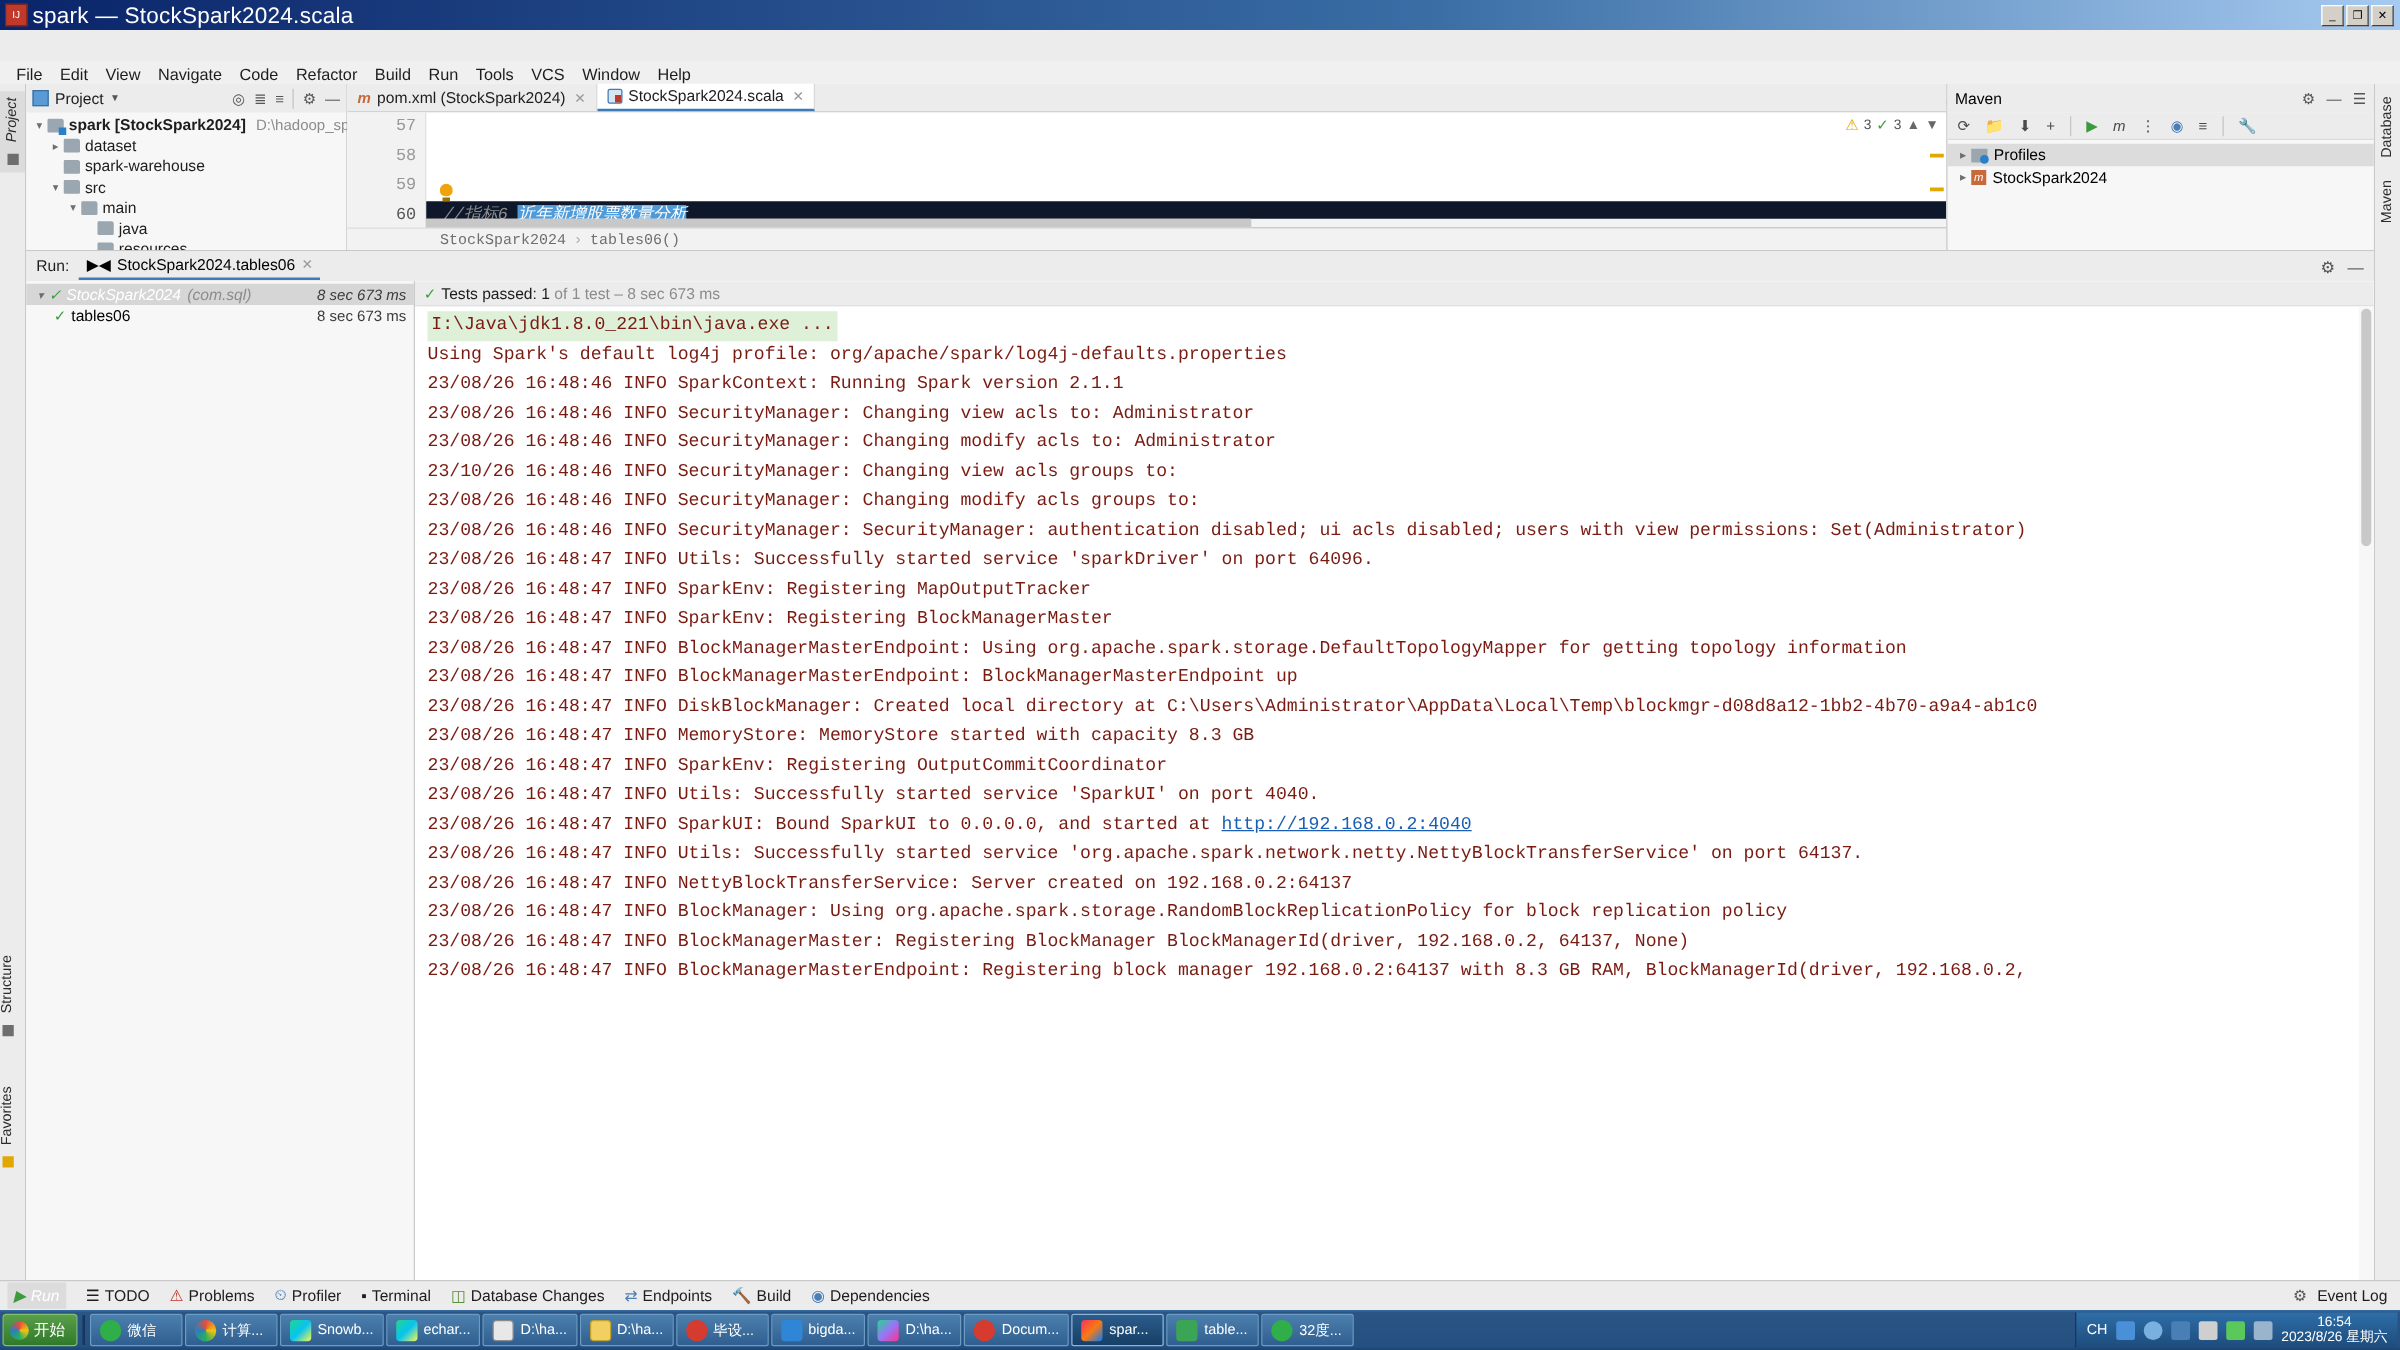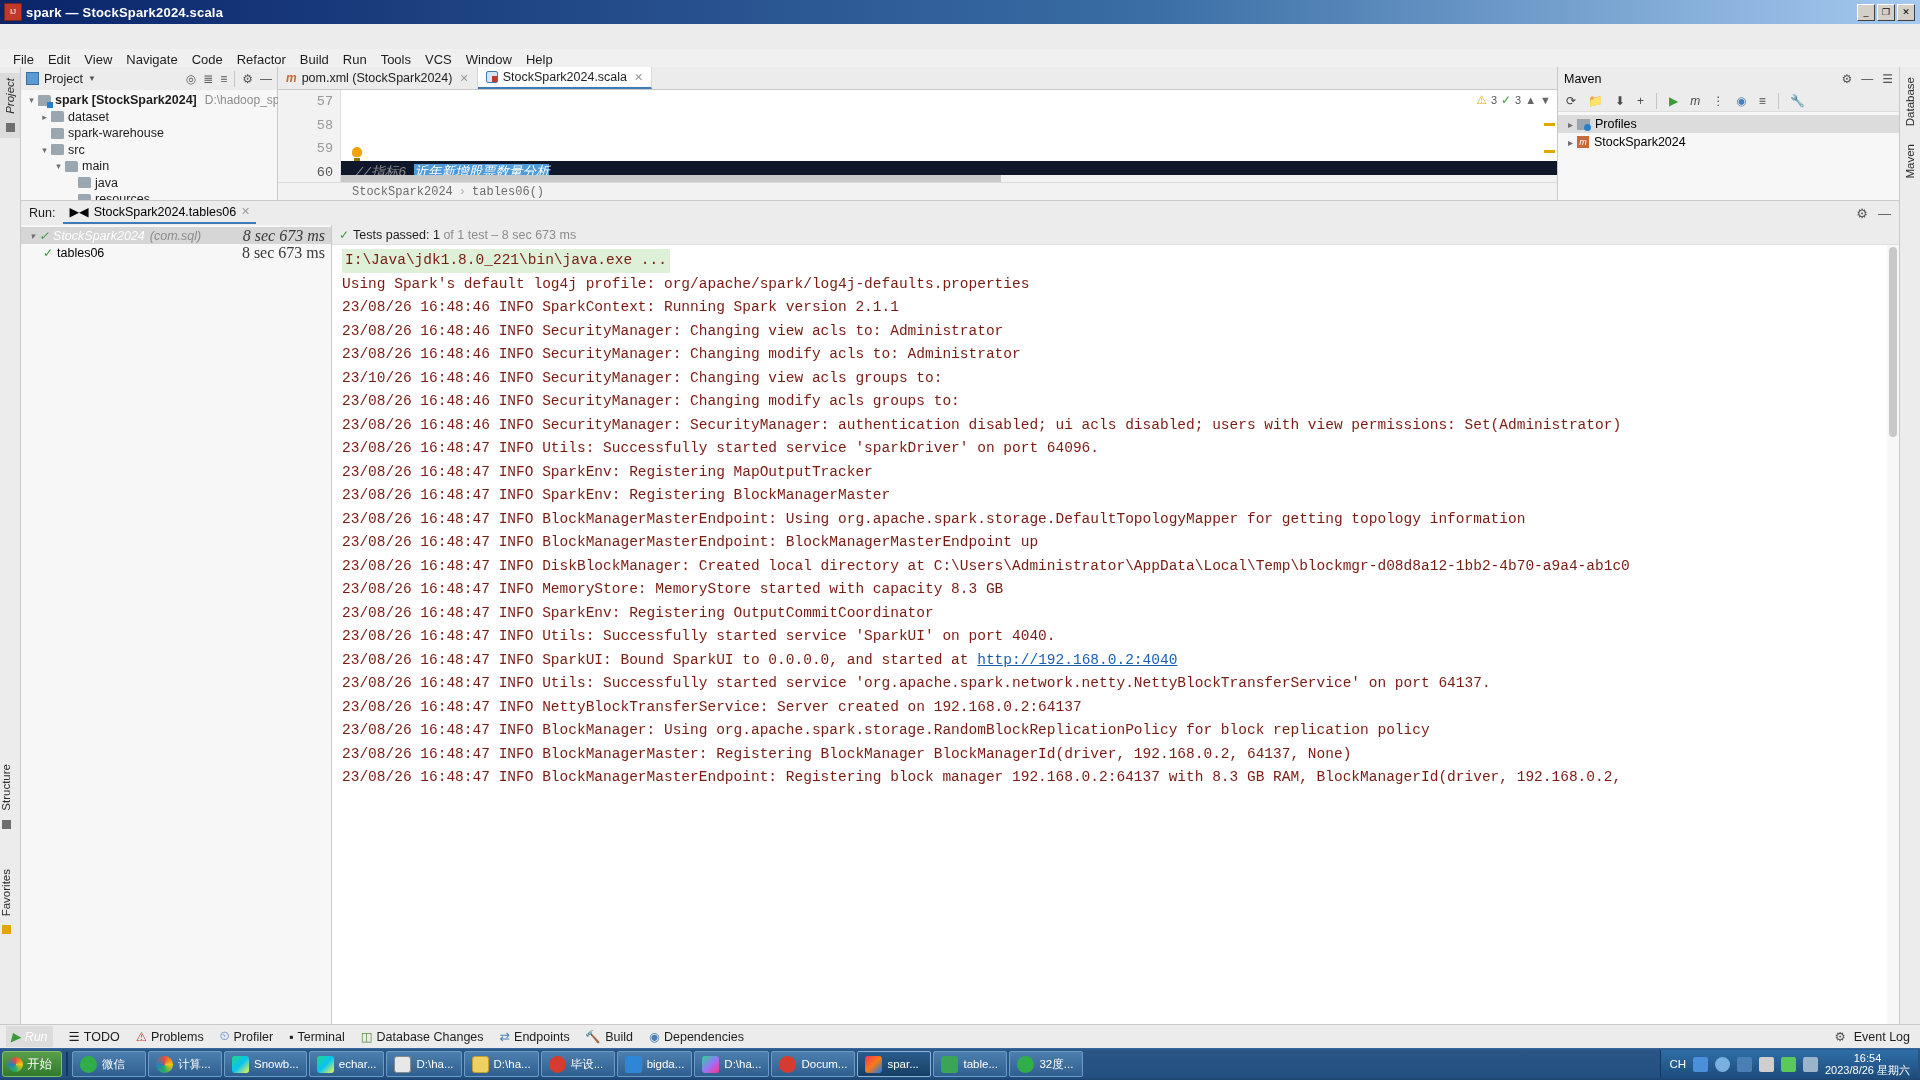--- a/index.html
+++ b/index.html
@@ -25,21 +25,21 @@
     background: #c0392b; border: 1px solid #7b241c;
     position: relative; flex: 0 0 auto;
   }
   .titlebar .appicon::after {
     content: "IJ"; position: absolute; inset: 0;
     font-size: 8px; color: #fff; text-align: center; line-height: 16px;
     font-family: "Liberation Sans", sans-serif;
   }
   .titlebar .ttext {
     font-family: "Liberation Sans", sans-serif;
-    font-size: 13px; font-weight: bold; letter-spacing: .2px;
+    font-size: 18px; font-weight: normal; letter-spacing: .2px;
     white-space: nowrap;
   }
   .titlebar .spacer { flex: 1 1 auto; }
   .winbtns { display: flex; gap: 2px; padding-right: 3px; }
   .winbtn {
     width: 18px; height: 17px; background: #d4d0c8;
     border: 1px solid #fff; border-right-color: #404040; border-bottom-color: #404040;
     color: #000; font-size: 9px; line-height: 15px; text-align: center;
     font-family: "Liberation Sans", sans-serif;
   }
@@ -247,21 +247,21 @@
   .runtab .x { color: #9a9a9a; font-size: 11px; }
   .runhdr .gicons { margin-left: auto; display: flex; gap: 10px; color: #555; font-size: 13px; }
 
   .runbody { position: absolute; left: 0; top: 24px; right: 0; bottom: 0; display: flex; }
   .testtree {
     width: 311px; background: #f7f7f7; border-right: 1px solid #c9c9c9;
     font-size: 12.5px; padding-top: 2px; flex: 0 0 311px;
   }
   .ttrow { display: flex; align-items: center; height: 17px; padding-left: 5px; }
   .check { color: #3c9a3c; font-size: 12px; margin-right: 4px; }
-  .ttrow .time { margin-left: auto; padding-right: 6px; font-family: Liberation Serif, serif; font-size: 16px; color: #3a3a3a; }
+  .ttrow .time { margin-left: auto; padding-right: 6px; font-family: Liberation Sans, sans-serif; font-size: 12px; color: #3a3a3a; }
   .ttrow.sel { background: #d6d6d6; }
   .pkg { color: #8c8c8c; margin-left: 5px; }
 
   .console { position: relative; flex: 1 1 auto; background: #fff; overflow: hidden; }
   .statusline {
     height: 20px; background: #ececec; display: flex; align-items: center;
     padding-left: 7px; font-size: 12.5px; color: #1d1d1d; white-space: nowrap;
     border-bottom: 1px solid #e0e0e0;
   }
   .statusline .dim { color: #8c8c8c; }

